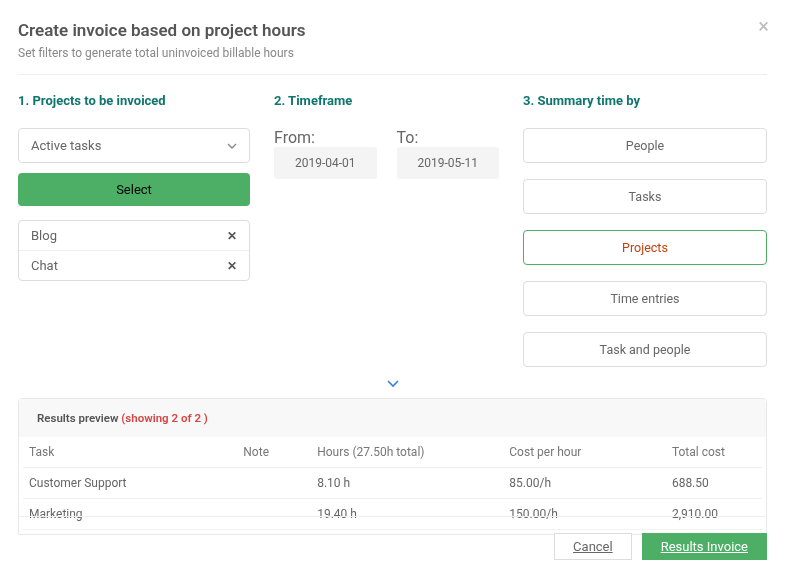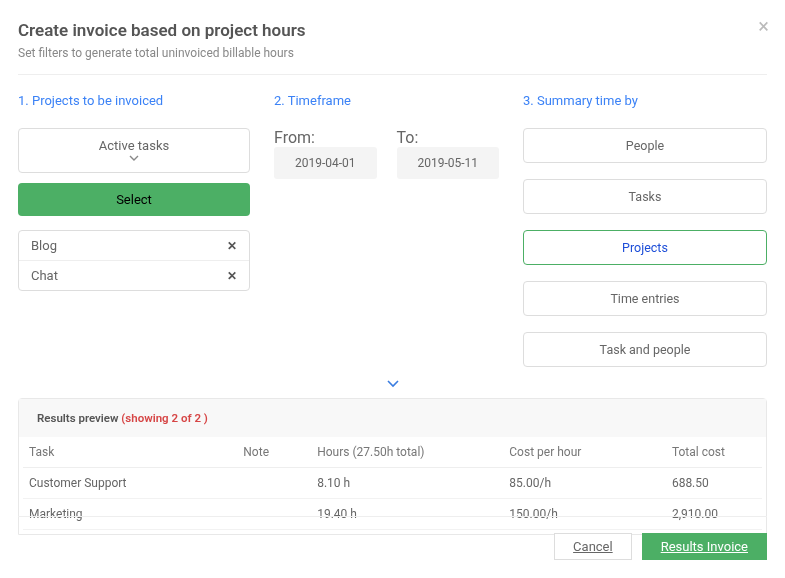--- a/index.html
+++ b/index.html
@@ -40,35 +40,34 @@
   .columns {
     display: flex;
     gap: 24px;
   }
   .col { flex: 1; }
   .col.col1 { flex: 0 0 232px; }
   .col.col2 { flex: 0 0 225px; }
   .col.col3 { flex: 1; }
   .col-title {
     font-size: 13px;
-    font-weight: 400;
-    color: #3b82f6;
+    font-weight: 700;
+    color: #0f766e;
     margin-bottom: 20px;
   }
   .select-box {
     display: flex;
     align-items: center;
     justify-content: space-between;
     border: 1px solid #ddd;
     border-radius: 4px;
     padding: 9px 12px;
     margin-bottom: 10px;
     color: #666;
     cursor: pointer;
-    flex-direction: column;
   }
   .chev-down {
     width: 10px; height: 10px;
     display: inline-block;
   }
   .chev-down svg { display: block; }
   .select-btn {
     background: #4caf65;
     color: #000000;
     text-align: center;
@@ -115,21 +114,21 @@
     border: 1px solid #ddd;
     border-radius: 4px;
     padding: 9px;
     text-align: center;
     color: #666;
     font-size: 12.5px;
     cursor: pointer;
   }
   .summary-btn.active {
     border-color: #4caf65;
-    color: #1d4ed8;
+    color: #c2410c;
   }
   .collapser {
     text-align: center;
     margin: 8px 0 4px;
   }
   .collapser svg { width: 16px; height: 16px; }
   .results {
     border: 1px solid #e8e8e8;
     border-radius: 4px 4px 0 0;
   }

